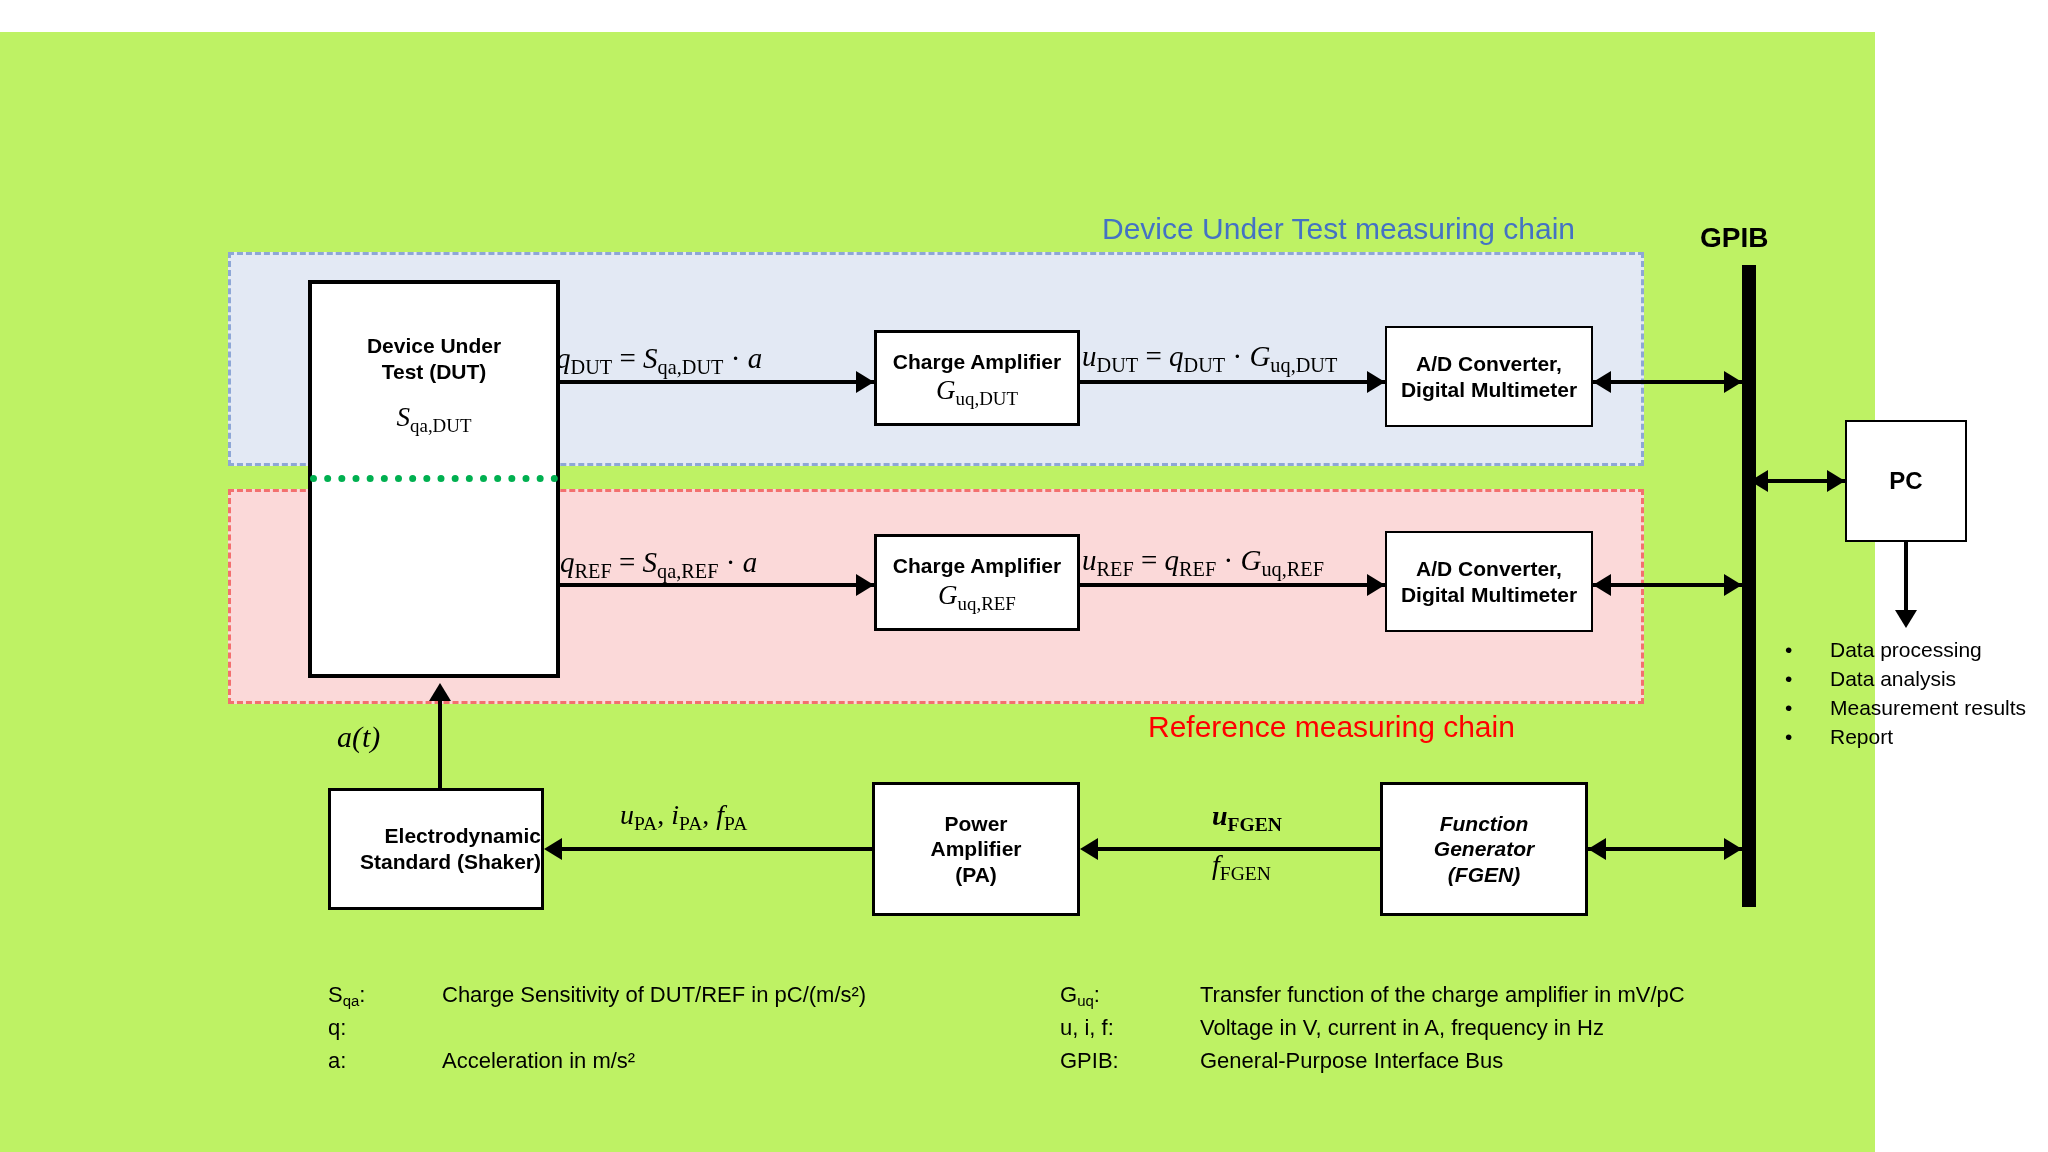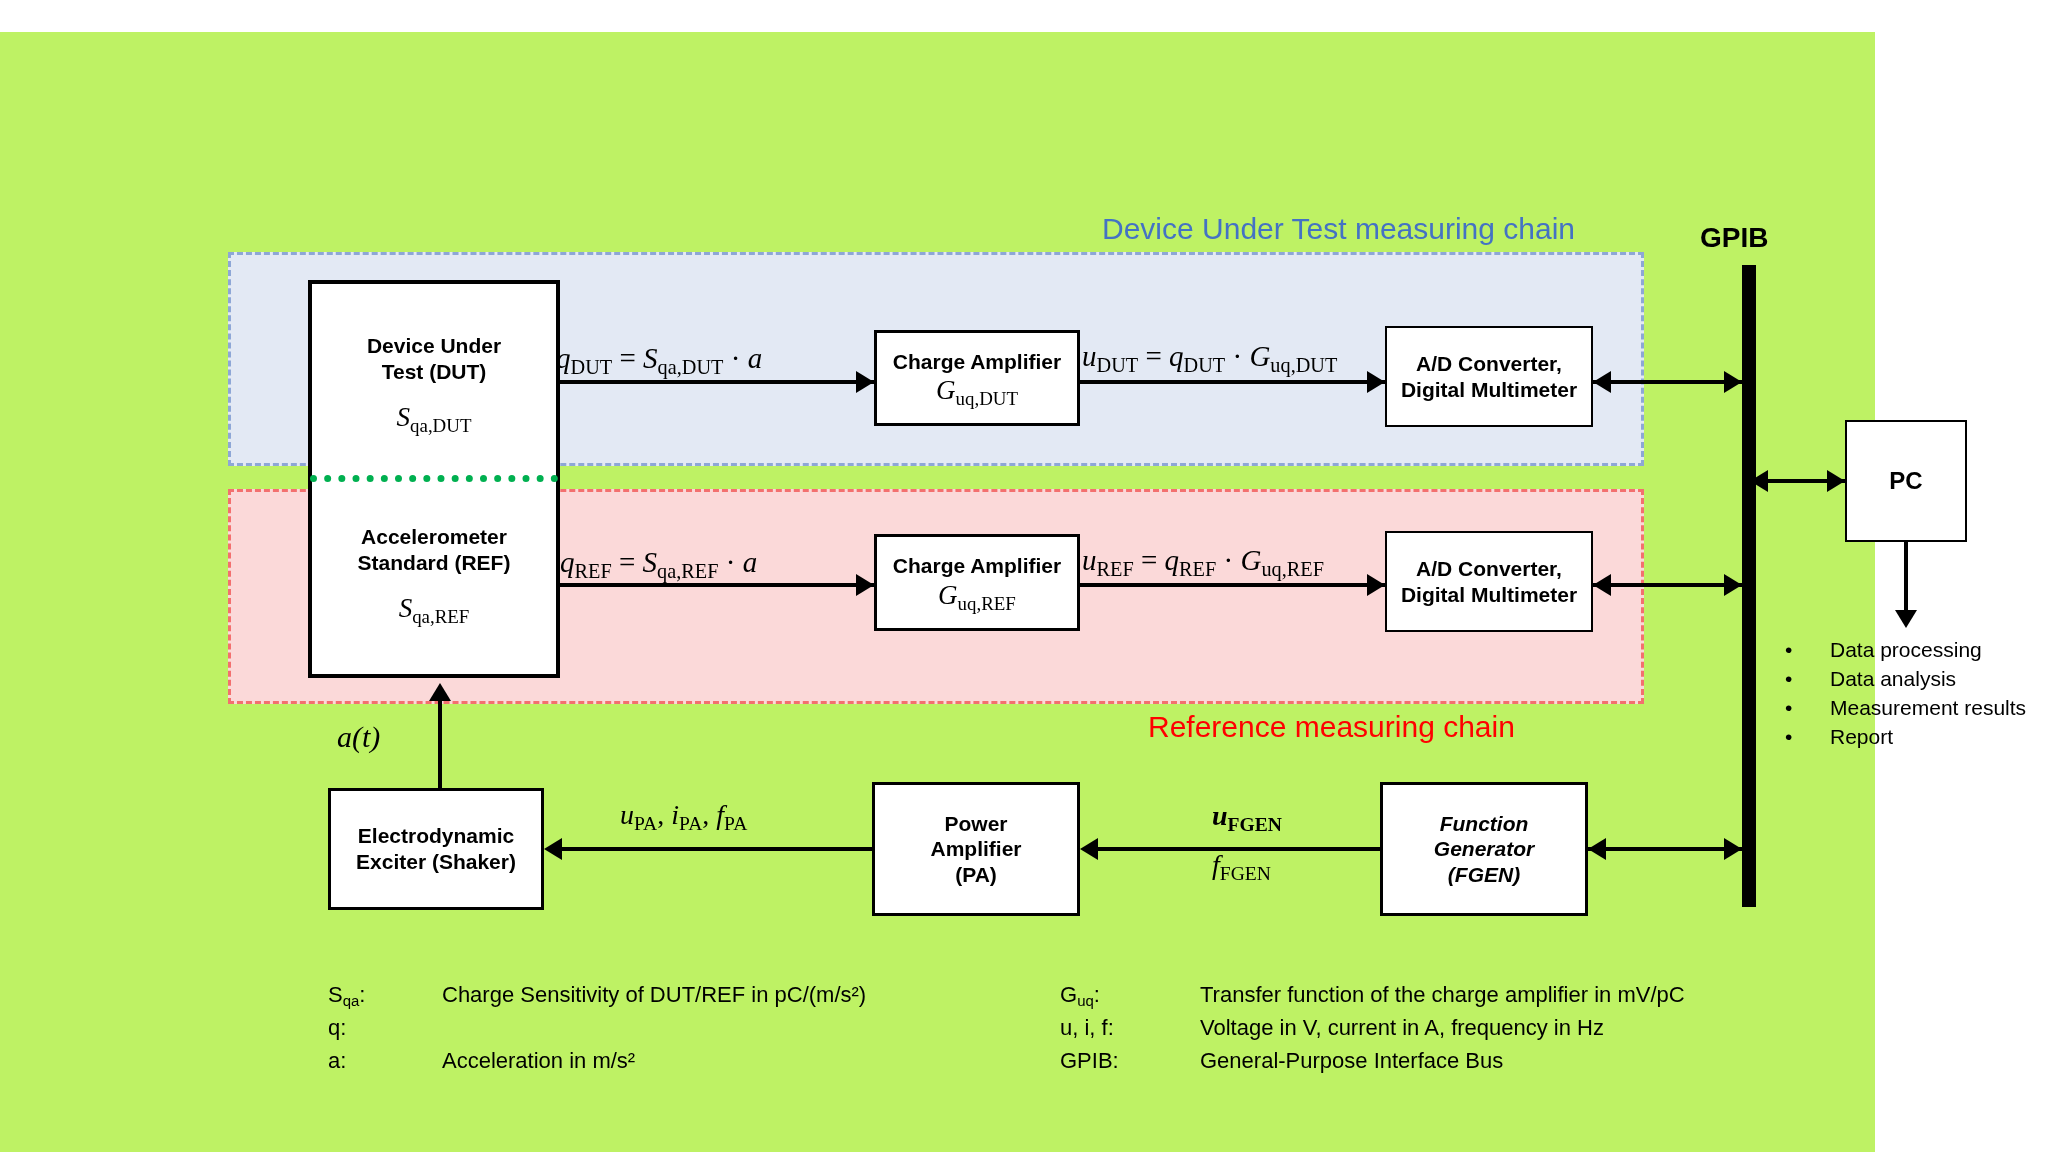--- a/index.html
+++ b/index.html
@@ -86,21 +86,21 @@
     z-index: 8;
   }
 
   #ca-dut { left: 874px; top: 298px; width: 206px; height: 96px; }
   #ca-ref { left: 874px; top: 502px; width: 206px; height: 97px; }
   #adc-dut { left: 1385px; top: 294px; width: 208px; height: 101px; }
   #adc-ref { left: 1385px; top: 499px; width: 208px; height: 101px; }
 
   #pc-box { left: 1845px; top: 388px; width: 122px; height: 122px; font-size: 24px; border-width: 2px; }
 
-  #shaker-box { left: 328px; top: 756px; width: 216px; height: 122px; border-width: 3px; }
+  #shaker-box { left: 328px; top: 756px; width: 216px; height: 122px; border-width: 3px; align-items: flex-end; }
   #pa-box { left: 872px; top: 750px; width: 208px; height: 134px; border-width: 3px; }
   #fgen-box { left: 1380px; top: 750px; width: 208px; height: 134px; border-width: 3px; font-style: italic; }
 
   
   .math {
     position: absolute;
     font-family: "Liberation Serif", serif;
     font-size: 29px;
     font-style: italic;
     white-space: nowrap;
@@ -231,27 +231,20 @@
   <div class="chain-caption" id="ref-caption">Reference measuring chain</div>
 
   <div class="box" id="sensor-box">
     <div class="half">
       <div>
         <span class="label">Device Under</span>
         <span class="label">Test (DUT)</span>
       </div>
       <div class="math"><span>S</span><sub>qa,DUT</sub></div>
     </div>
-    <div class="half">
-      <div>
-        <span class="label">Accelerometer</span>
-        <span class="label">Standard (REF)</span>
-      </div>
-      <div class="math"><span>S</span><sub>qa,REF</sub></div>
-    </div>
   </div>
   <div id="sensor-divider"></div>
 
   <div class="box" id="ca-dut">
     <span class="label">Charge Amplifier</span>
     <div class="math"><span>G</span><sub>uq,DUT</sub></div>
   </div>
   <div class="box" id="ca-ref">
     <span class="label">Charge Amplifier</span>
     <div class="math"><span>G</span><sub>uq,REF</sub></div>
@@ -265,21 +258,21 @@
     <span class="label">A/D Converter,</span>
     <span class="label">Digital Multimeter</span>
   </div>
 
   <div class="box thin" id="pc-box">
     <span class="label">PC</span>
   </div>
 
   <div class="box" id="shaker-box">
     <span class="label">Electrodynamic</span>
-    <span class="label">Exciter (Shaker)</span>
+    <span class="label">Standard (Shaker)</span>
   </div>
   <div class="box" id="pa-box">
     <span class="label">Power</span>
     <span class="label">Amplifier</span>
     <span class="label">(PA)</span>
   </div>
   <div class="box" id="fgen-box">
     <span class="label">Function</span>
     <span class="label">Generator</span>
     <span class="label">(FGEN)</span>

